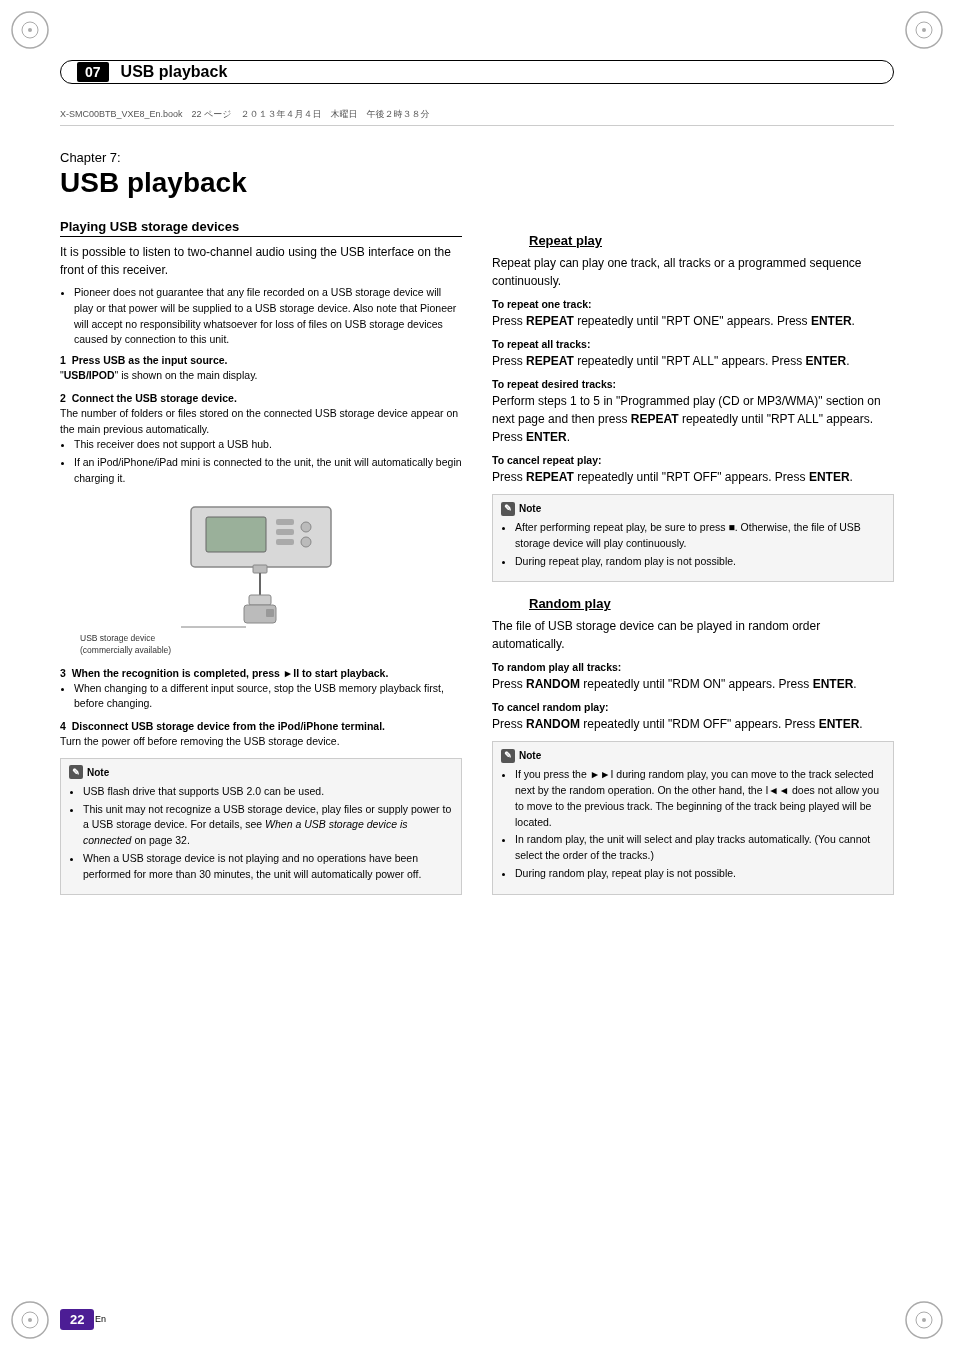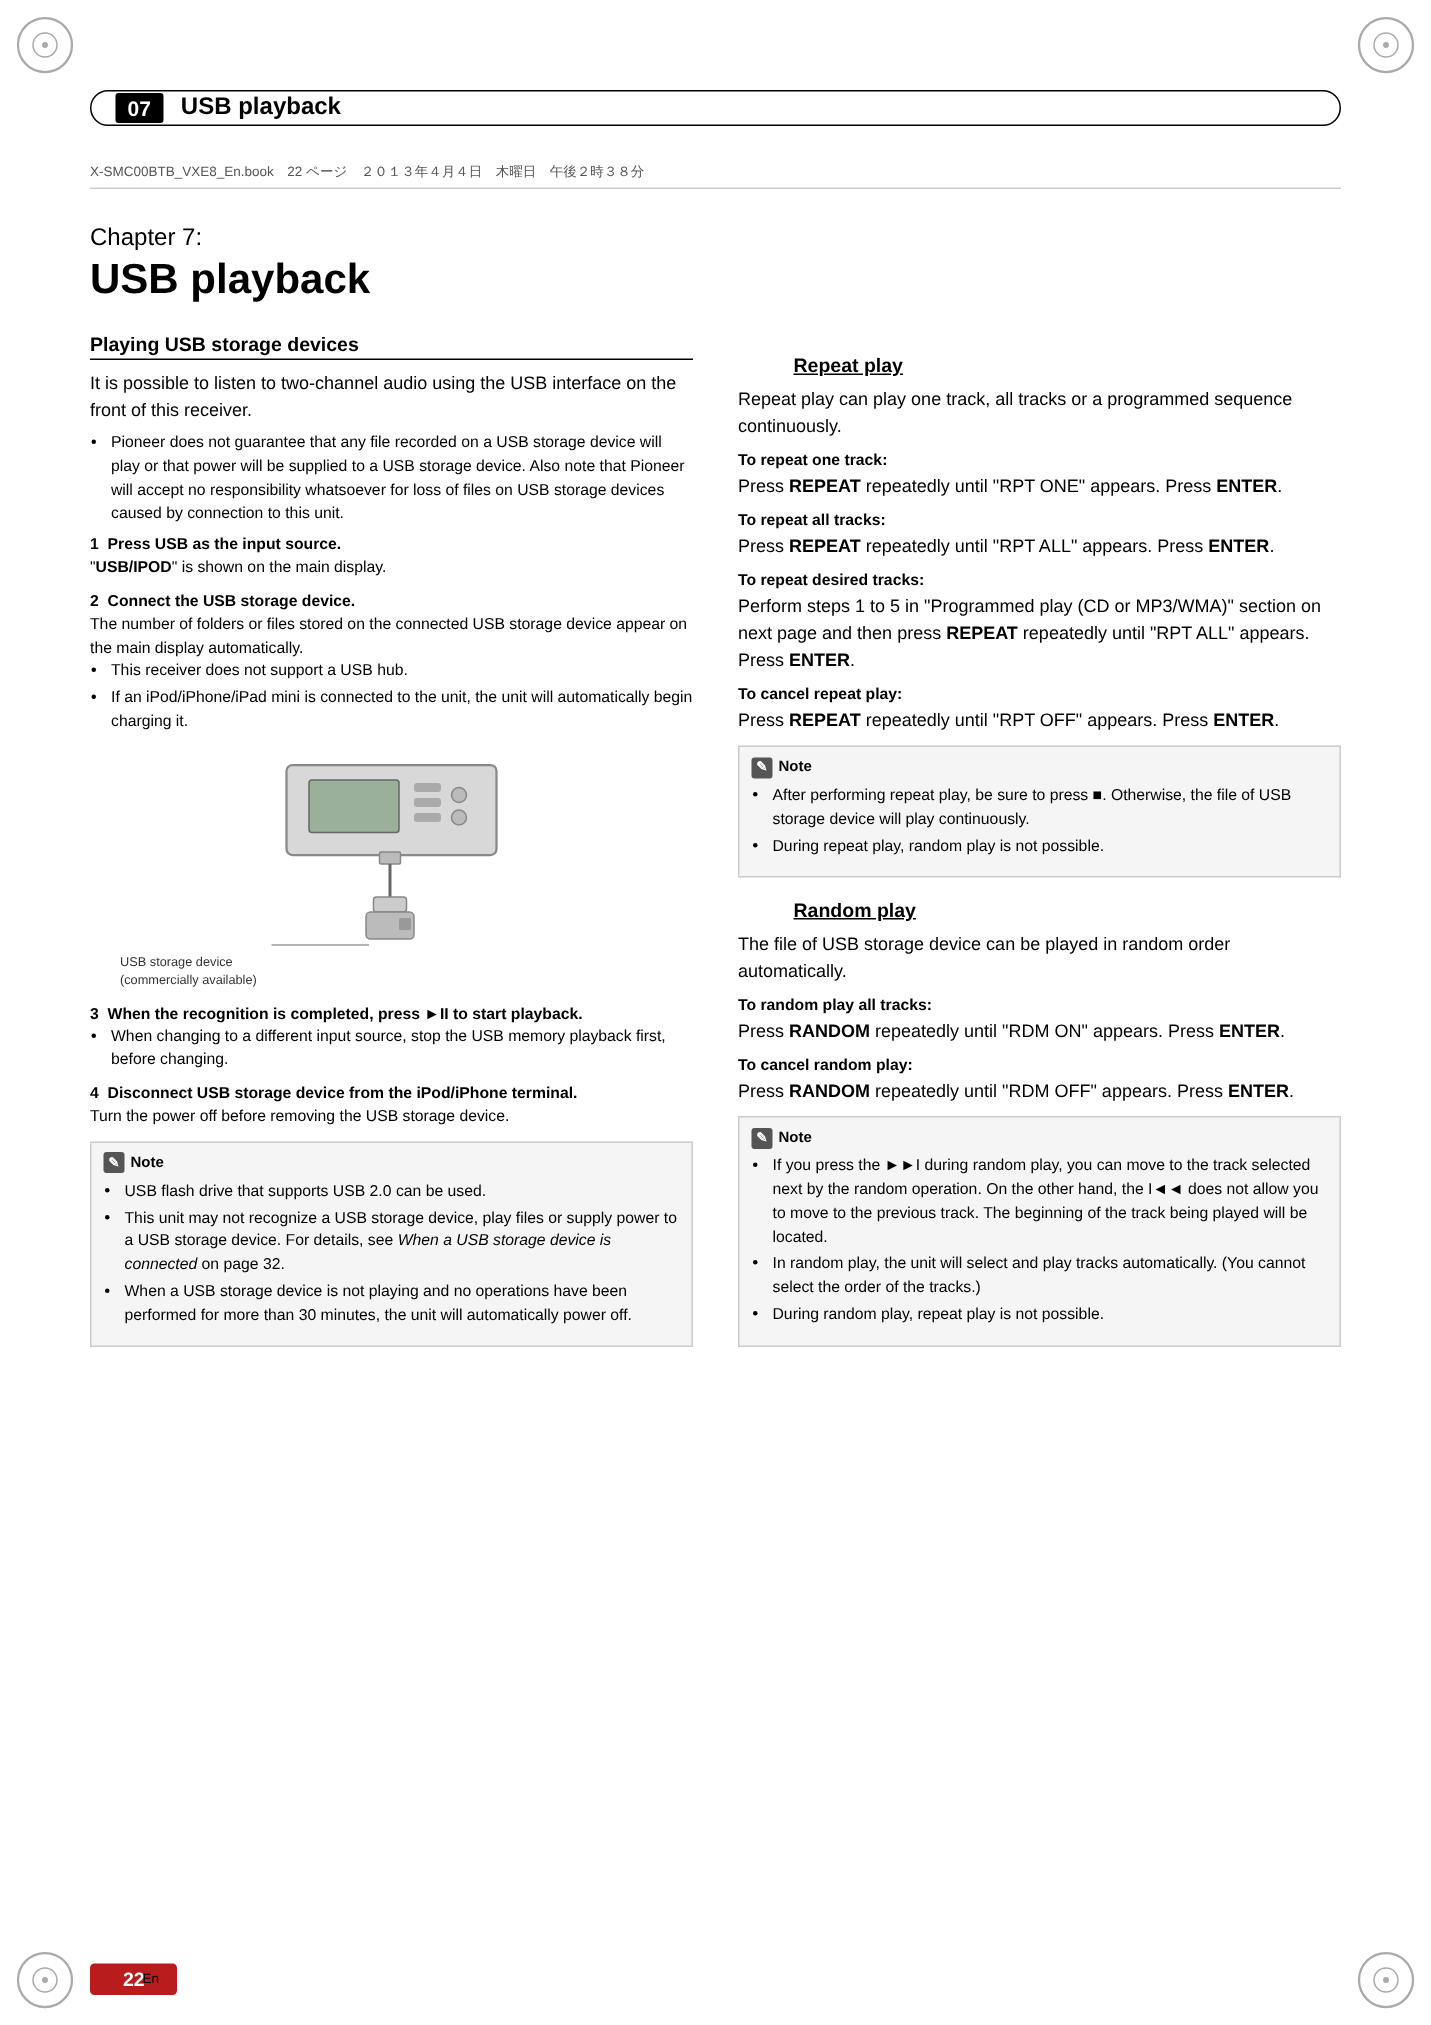--- a/index.html
+++ b/index.html
@@ -70,21 +70,21 @@
       top: 130px;
       left: 60px;
       right: 60px;
       bottom: 60px;
       display: flex;
       flex-direction: column;
     }
 
     
     .chapter-label {
-      font-size: 16px;
+      font-size: 13px;
       font-weight: normal;
       margin-top: 20px;
       margin-bottom: 2px;
     }
     .chapter-main-title {
       font-size: 28px;
       font-weight: bold;
       margin-bottom: 20px;
     }
 
@@ -207,25 +207,25 @@
       text-align: center;
       position: relative;
       height: 160px;
     }
 
     
     .page-number-box {
       position: absolute;
       bottom: 20px;
       left: 60px;
-      background: #b91c1c;
+      background: #4c1d95;
       color: #fff;
       font-weight: bold;
       font-size: 13px;
-      padding: 3px 22px;
+      padding: 3px 10px;
       border-radius: 3px;
     }
     .page-en {
       position: absolute;
       bottom: 26px;
       left: 95px;
       font-size: 9px;
       color: #000;
     }
   </style>
@@ -290,21 +290,21 @@
         </div>
         <div class="step-body">
           <span>"</span><strong>USB/IPOD</strong><span>" is shown on the main display.</span>
         </div>
       </div>
 
       <div class="step">
         <div class="step-title">
           <span>2&nbsp;&nbsp;</span><span>Connect the USB storage device.</span>
         </div>
-        <div class="step-body">The number of folders or files stored on the connected USB storage device appear on the main display automatically.</div>
+        <div class="step-body">The number of folders or files stored on the connected USB storage device appear on the main previous automatically.</div>
         <ul>
           <li>This receiver does not support a USB hub.</li>
           <li>If an iPod/iPhone/iPad mini is connected to the unit, the unit will automatically begin charging it.</li>
         </ul>
       </div>
 
       <div class="usb-diagram">
         <svg width="200" height="140" viewBox="0 0 200 140">
 
           <rect x="30" y="10" width="140" height="60" rx="4" fill="#d8d8d8" stroke="#888" stroke-width="1.5"></rect>

